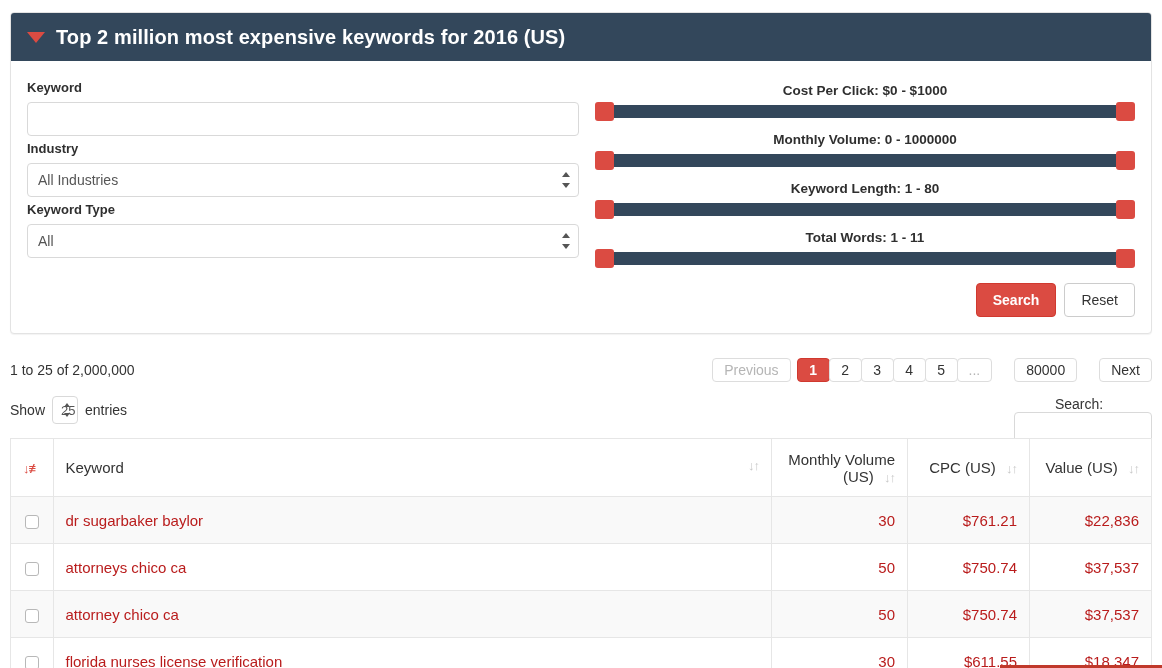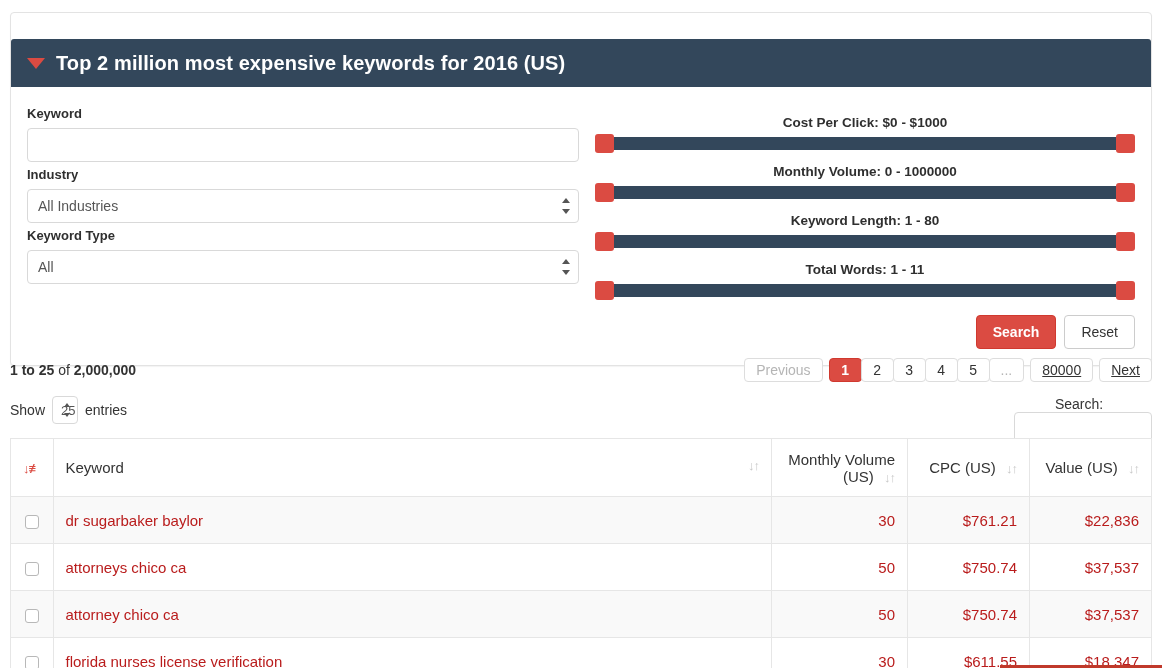--- a/index.html
+++ b/index.html
@@ -25,21 +25,20 @@
     box-shadow: 0 1px 1px rgba(0,0,0,.05);
   }
   .panel-head {
     background: #33475b;
     color: #ffffff;
     height: 48px;
     display: flex;
     align-items: center;
     padding: 0 16px;
     border-radius: 3px 3px 0 0;
-    margin-top: 26px;
   }
   .caret {
     width: 0; height: 0;
     border-left: 9px solid transparent;
     border-right: 9px solid transparent;
     border-top: 11px solid #db4b42;
     margin-right: 11px;
     flex: 0 0 auto;
   }
   .panel-title {
@@ -97,21 +96,21 @@
   .spin i {
     display: block; width: 0; height: 0;
     border-left: 4px solid transparent;
     border-right: 4px solid transparent;
   }
   .spin i.up   { border-bottom: 5px solid #555; }
   .spin i.down { border-top: 5px solid #555; }
 
   
   .slider-block { margin-bottom: 14px; }
-  .slider-block:first-child { margin-top: 14px; }
+  .slider-block:first-child { margin-top: 8px; }
   .slider-label {
     text-align: center;
     font-size: 13.5px;
     font-weight: bold;
     color: #2f2f2f;
     margin-bottom: 7px;
   }
   .slider-track {
     position: relative;
     height: 13px;
@@ -152,41 +151,41 @@
   .infobar {
     position: absolute;
     left: 10px; top: 358px;
     width: 1142px;
     height: 34px;
   }
   .info-count {
     position: absolute; left: 0; top: 4px;
     font-size: 14px; color: #333;
   }
-  .info-count b { font-weight: bold; }
+  .info-count b { font-weight: normal; }
   .pager {
     position: absolute; right: 0; top: 0;
     display: flex;
   }
   .pg {
     min-width: 33px;
     height: 22px;
     padding: 11px 11px;
     border: 1px solid #ddd;
     background: #fff;
     color: #333;
     font-size: 14px;
     display: flex; align-items: center; justify-content: center;
     margin-left: -1px;
     border-radius: 4px;
     cursor: pointer;
     white-space: nowrap;
   }
   .pg.sep { margin-left: 6px; }
-  .pg.gap { margin-left: 6px; text-decoration: underline; }
+  .pg.gap { margin-left: 22px; }
   .pg.muted { color: #b5b5b5; }
   .pg.active { background: #db4b42; border-color: #d0392f; color: #fff; font-weight: bold; }
 
   
   .lenbar {
     position: absolute;
     left: 10px; top: 396px;
     width: 1142px;
     height: 32px;
   }

